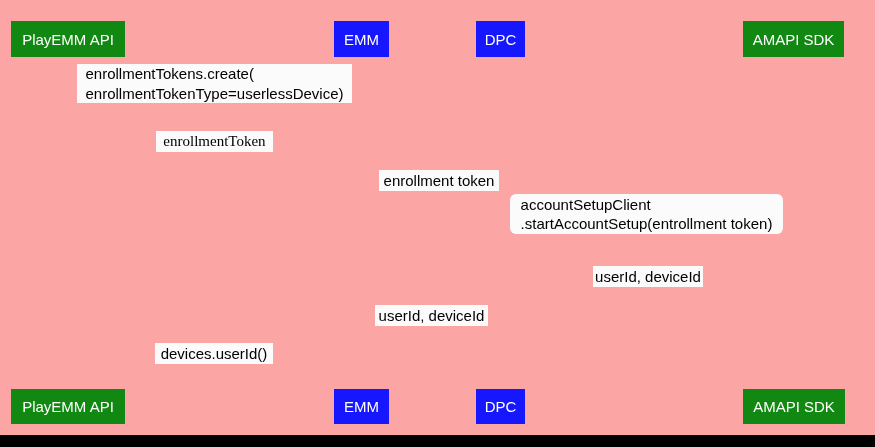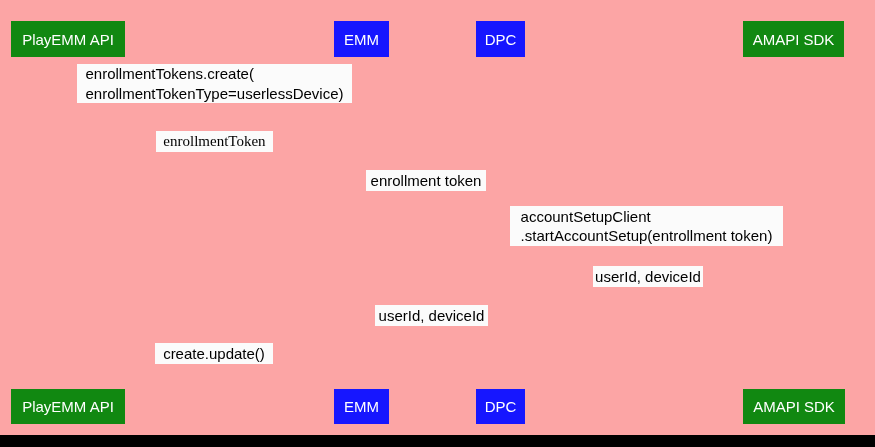--- a/index.html
+++ b/index.html
@@ -42,25 +42,25 @@
 <div id="stage">
 
   <div class="actor" style="left: 11px; top: 21px; width: 114px; height: 36px; background-color: rgb(17, 136, 17);">PlayEMM API</div>
   <div class="actor" style="left: 334px; top: 21px; width: 55px; height: 36px; background-color: rgb(22, 22, 255);">EMM</div>
   <div class="actor" style="left: 476px; top: 21px; width: 49px; height: 36px; background-color: rgb(22, 22, 255);">DPC</div>
   <div class="actor" style="left: 743px; top: 21px; width: 101px; height: 36px; background-color: rgb(17, 136, 17);">AMAPI SDK</div>
 
   <div class="msg" style="left:77px;  top:64px;  width:275px; height:39px;">enrollmentTokens.create(
 enrollmentTokenType=userlessDevice)</div>
   <div class="msg single" style="left:156px; top:131px; width:117px; height:21px;font-family:Liberation Serif, serif;">enrollmentToken</div>
-  <div class="msg single" style="left:366px; top:170px; width:120px; height:21px;">enrollment token</div>
-  <div class="msg" style="left:510px; top:206px; width:273px; height:40px;">accountSetupClient
+  <div class="msg single" style="left:379px; top:170px; width:120px; height:21px;">enrollment token</div>
+  <div class="msg" style="left:510px; top:194px; width:273px; height:40px;border-radius:6px;">accountSetupClient
 .startAccountSetup(entrollment token)</div>
   <div class="msg single" style="left:593px; top:266px; width:110px; height:21px;">userId, deviceId</div>
   <div class="msg single" style="left:375px; top:305px; width:113px; height:21px;">userId, deviceId</div>
-  <div class="msg single" style="left:155px; top:343px; width:118px; height:21px;">create.update()</div>
+  <div class="msg single" style="left:155px; top:343px; width:118px; height:21px;">devices.userId()</div>
 
   <div class="actor" style="left: 11px; top: 389px; width: 114px; height: 35px; background-color: rgb(17, 136, 17);">PlayEMM API</div>
   <div class="actor" style="left: 334px; top: 389px; width: 55px; height: 35px; background-color: rgb(22, 22, 255);">EMM</div>
   <div class="actor" style="left: 476px; top: 389px; width: 49px; height: 35px; background-color: rgb(22, 22, 255);">DPC</div>
   <div class="actor" style="left: 743px; top: 389px; width: 102px; height: 35px; background-color: rgb(17, 136, 17);">AMAPI SDK</div>
 
 </div>
 
 </body></html>

